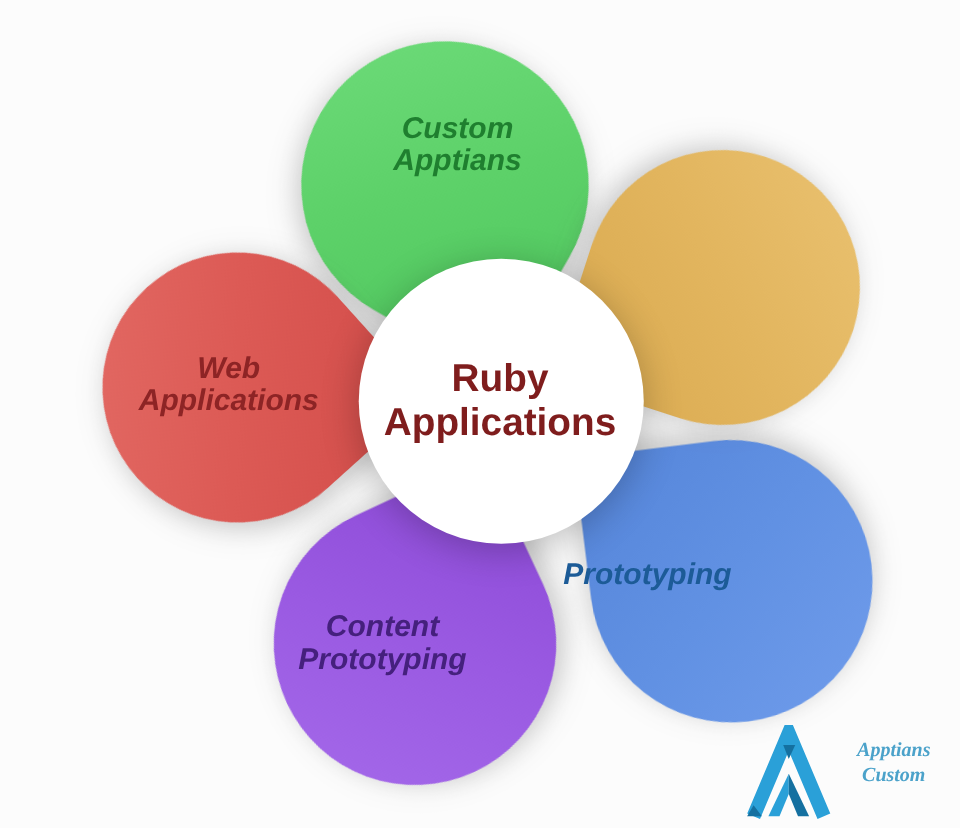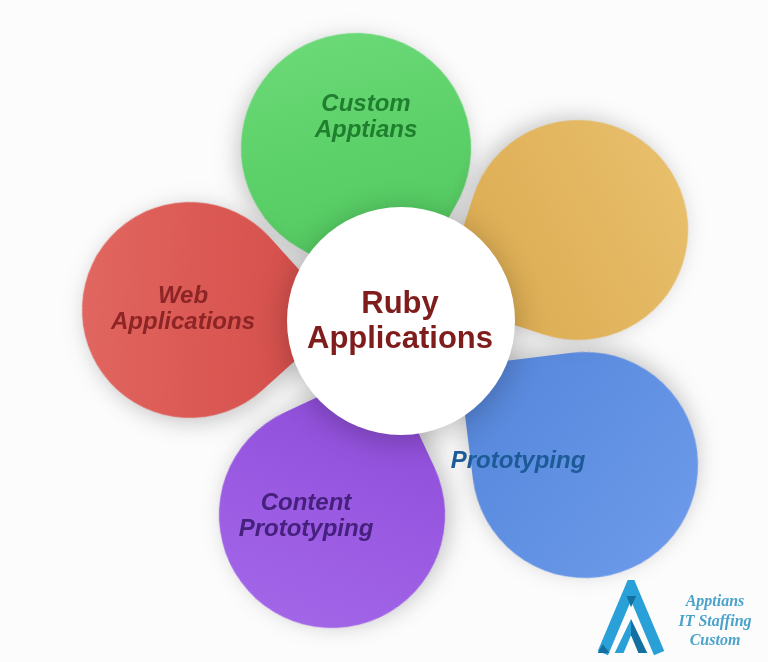--- a/index.html
+++ b/index.html
@@ -86,17 +86,16 @@
 
   <svg class="logo-icon" viewBox="0 0 100 104" aria-hidden="true">
     <path d="M12 98 L50 8 L88 98" fill="none" stroke="var(--logo-main)" stroke-width="15" stroke-linejoin="miter"></path>
     <polygon points="28,98 50,52 50,74 40,98" fill="var(--logo-main)"></polygon>
     <polygon points="50,52 72,98 60,98 50,74" fill="var(--logo-dark)"></polygon>
     <polygon points="44,21 57,21 50,36" fill="var(--logo-dark)"></polygon>
     <polygon points="5,98 21,98 12,86" fill="var(--logo-dark)"></polygon>
   </svg>
   <div class="logo-text" style="color: rgb(75, 162, 202); font-weight: bold;">
     <div>Apptians</div>
-    <div>IT Staffing</div>
     <div>Custom</div>
   </div>
 
 </div>
 
 </body></html>

